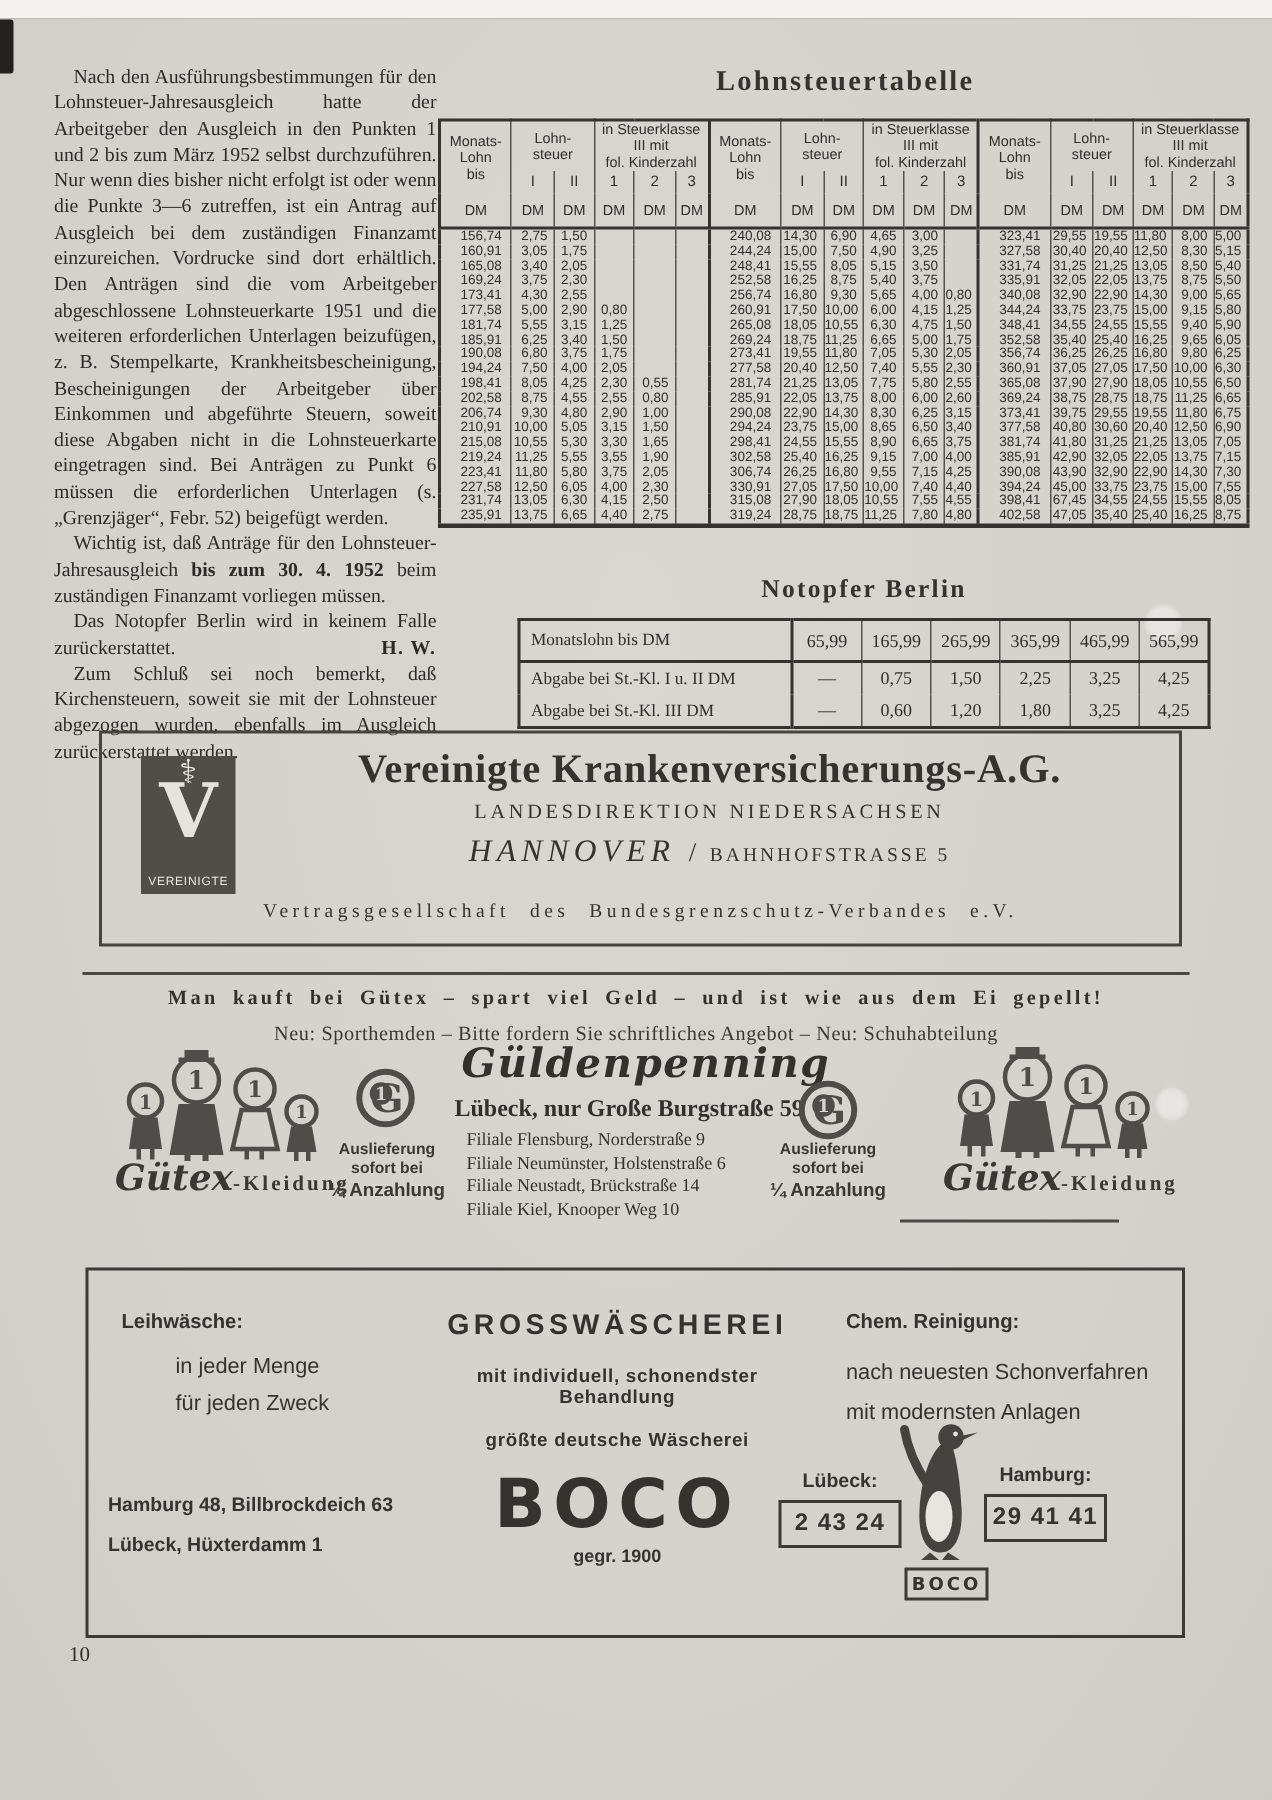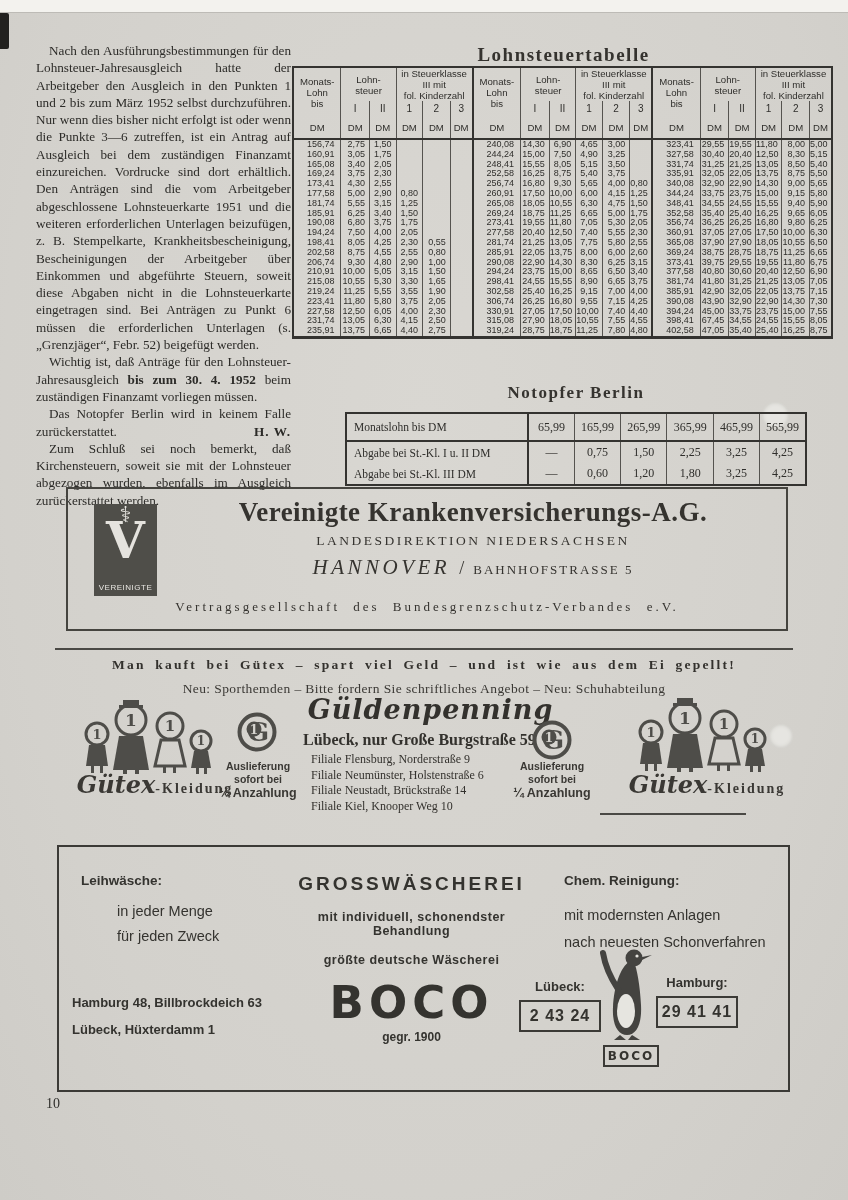--- a/index.html
+++ b/index.html
@@ -14,21 +14,21 @@
 
   
   .article{position:absolute;left:36px;top:42px;width:255px;font-size:13.2px;line-height:17.3px;text-align:justify;color:#2c2b28;}
   .article p{margin:0;text-indent:13px;}
   .article b{font-weight:bold;}
   .article .sig{float:right;text-indent:0;font-weight:bold;letter-spacing:1px;}
 
   
   .tax-wrap{position:absolute;left:292px;top:44px;width:543px;}
   .tax-title{text-align:center;font-weight:bold;font-size:19px;letter-spacing:1.5px;color:#35332f;}
-  table.tax{border-collapse:collapse;table-layout:fixed;width:541px;
+  table.tax{border-collapse:collapse;table-layout:fixed;width:541px;margin-top:13px;
     border:2px solid #343330;border-bottom:3px solid #343330;}
   table.tax th, table.tax td{border-left:1px solid #55534f;padding:0;font-family:"Liberation Sans",sans-serif;color:#2f2e2b;}
   table.tax .gs{border-left:2px solid #343330;}
   table.tax thead th{font-weight:normal;text-align:center;vertical-align:middle;}
   .h-lbl{font-size:9.6px;line-height:11px;padding-top:3px;}
   .h-sub{font-size:10px;height:15px;}
   .h-dm{font-size:9.6px;height:22px;vertical-align:bottom;padding-bottom:5px;}
   table.tax tbody tr:first-child td{border-top:2px solid #343330;}
   table.tax tbody td{font-size:9px;line-height:9.8px;height:9.8px;text-align:right;padding-right:4px;white-space:nowrap;}
   table.tax tbody td.c0{padding-right:6px;}
@@ -773,22 +773,22 @@
     <div class="b-center">
       <div class="b-ctitle">GROSSWÄSCHEREI</div>
       <div class="b-cline">mit individuell, schonendster Behandlung</div>
       <div class="b-cline">größte deutsche Wäscherei</div>
       <div class="b-brand">BOCO</div>
       <div class="b-founded">gegr. 1900</div>
     </div>
 
     <div class="b-right-title">Chem. Reinigung:</div>
     <div class="b-right-lines">
+        <div class="bl">nach neuesten Schonverfahren</div>
         <div class="bl">mit modernsten Anlagen</div>
-        <div class="bl">nach neuesten Schonverfahren</div>
       </div>
 
     <div class="b-addresses">
         <div class="addr">Hamburg 48, Billbrockdeich 63</div>
         <div class="addr">Lübeck,  Hüxterdamm 1</div>
       </div>
 
     <div class="b-phone b-phone-l">
       <div class="b-phone-label">Lübeck:</div>
       <div class="b-phone-box">2 43 24</div>

